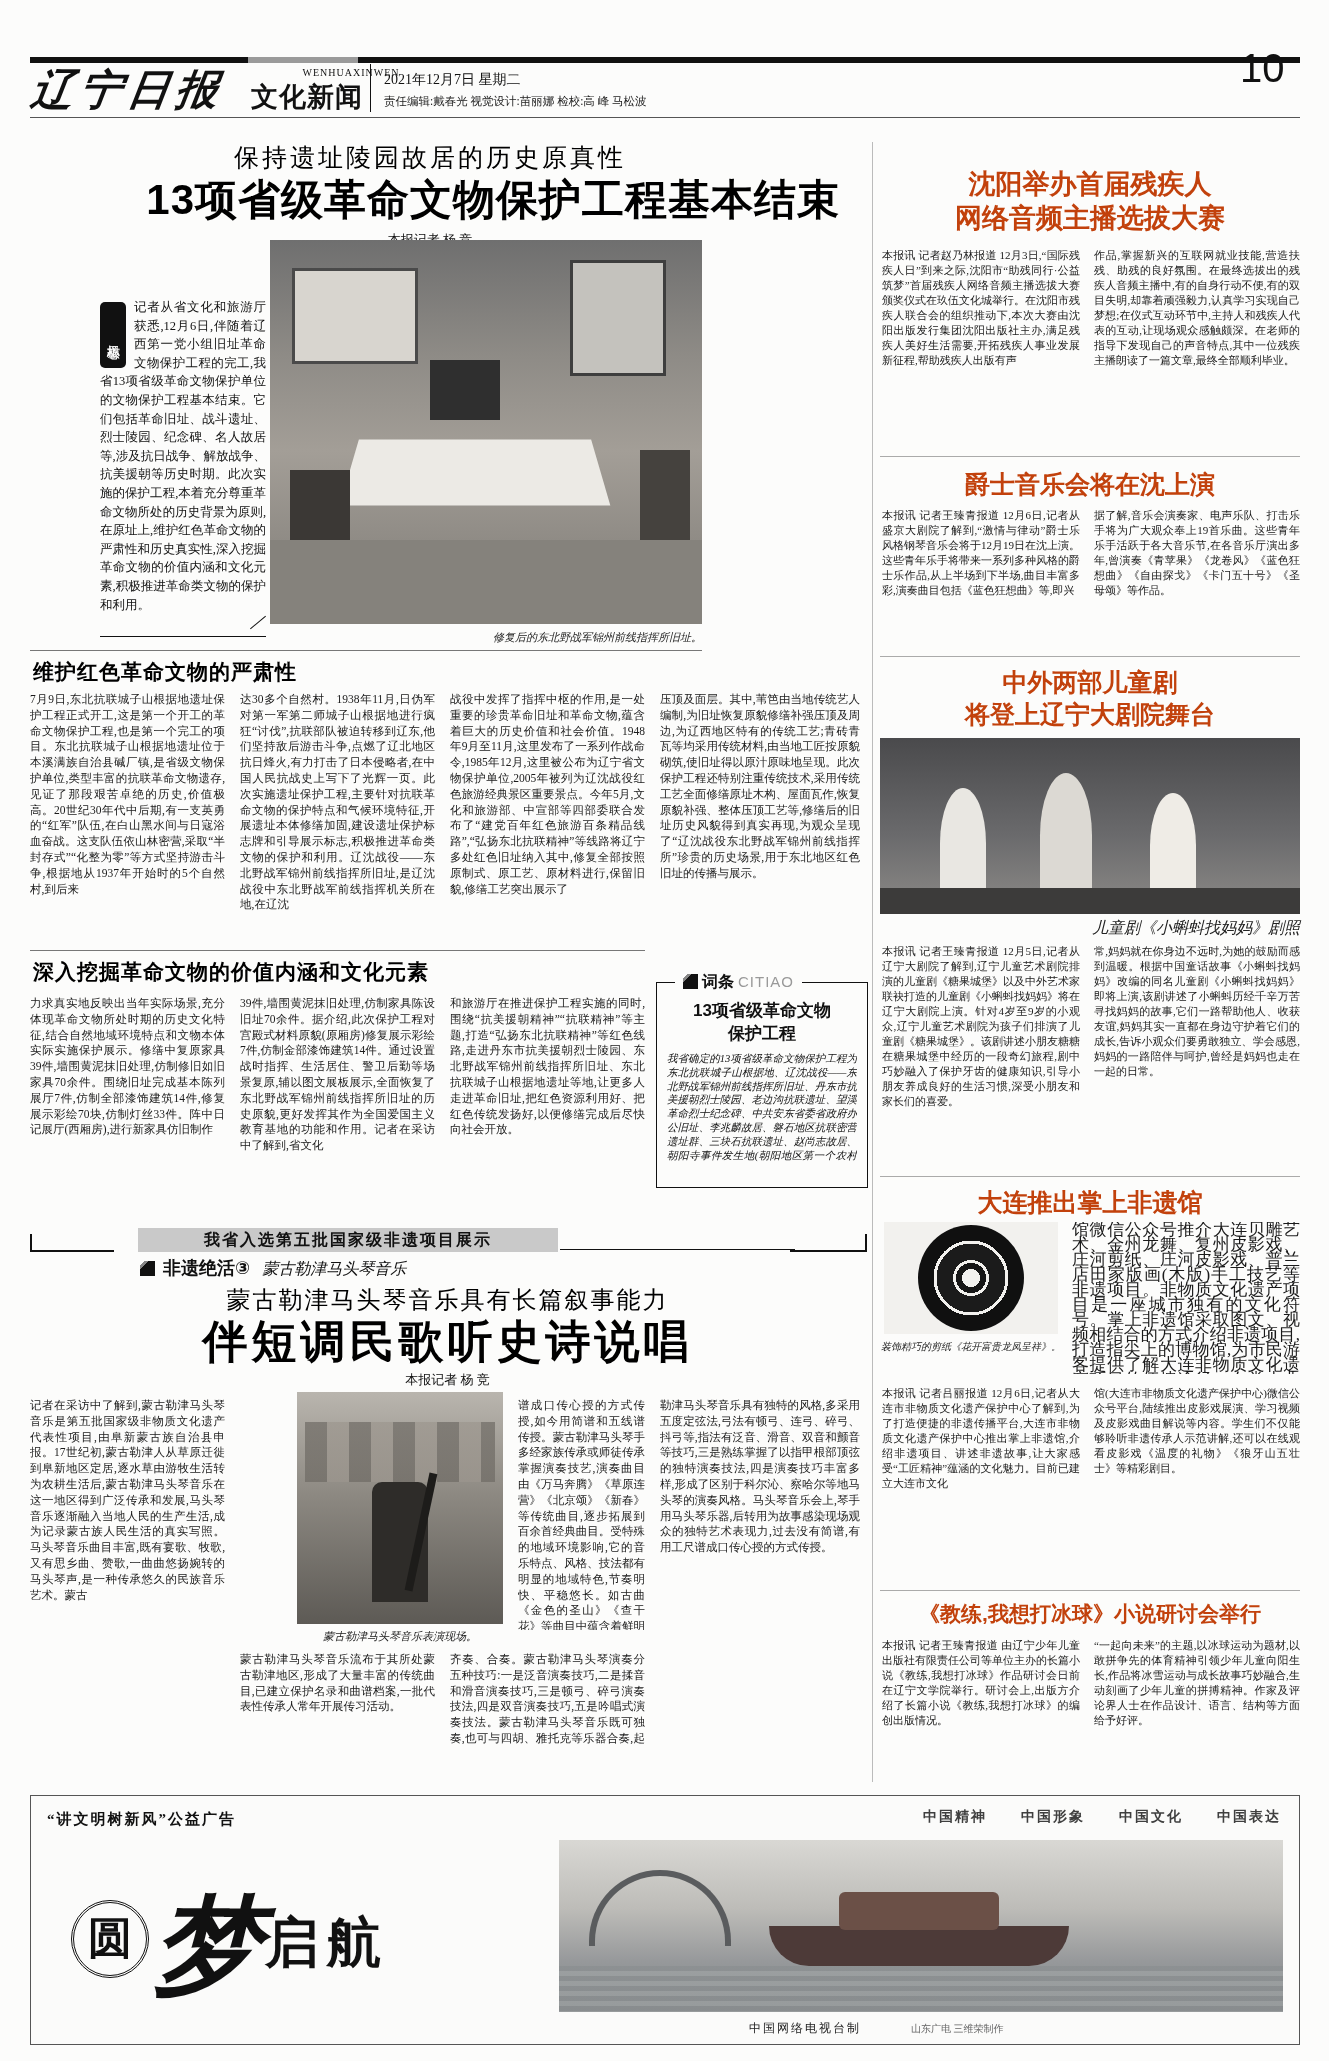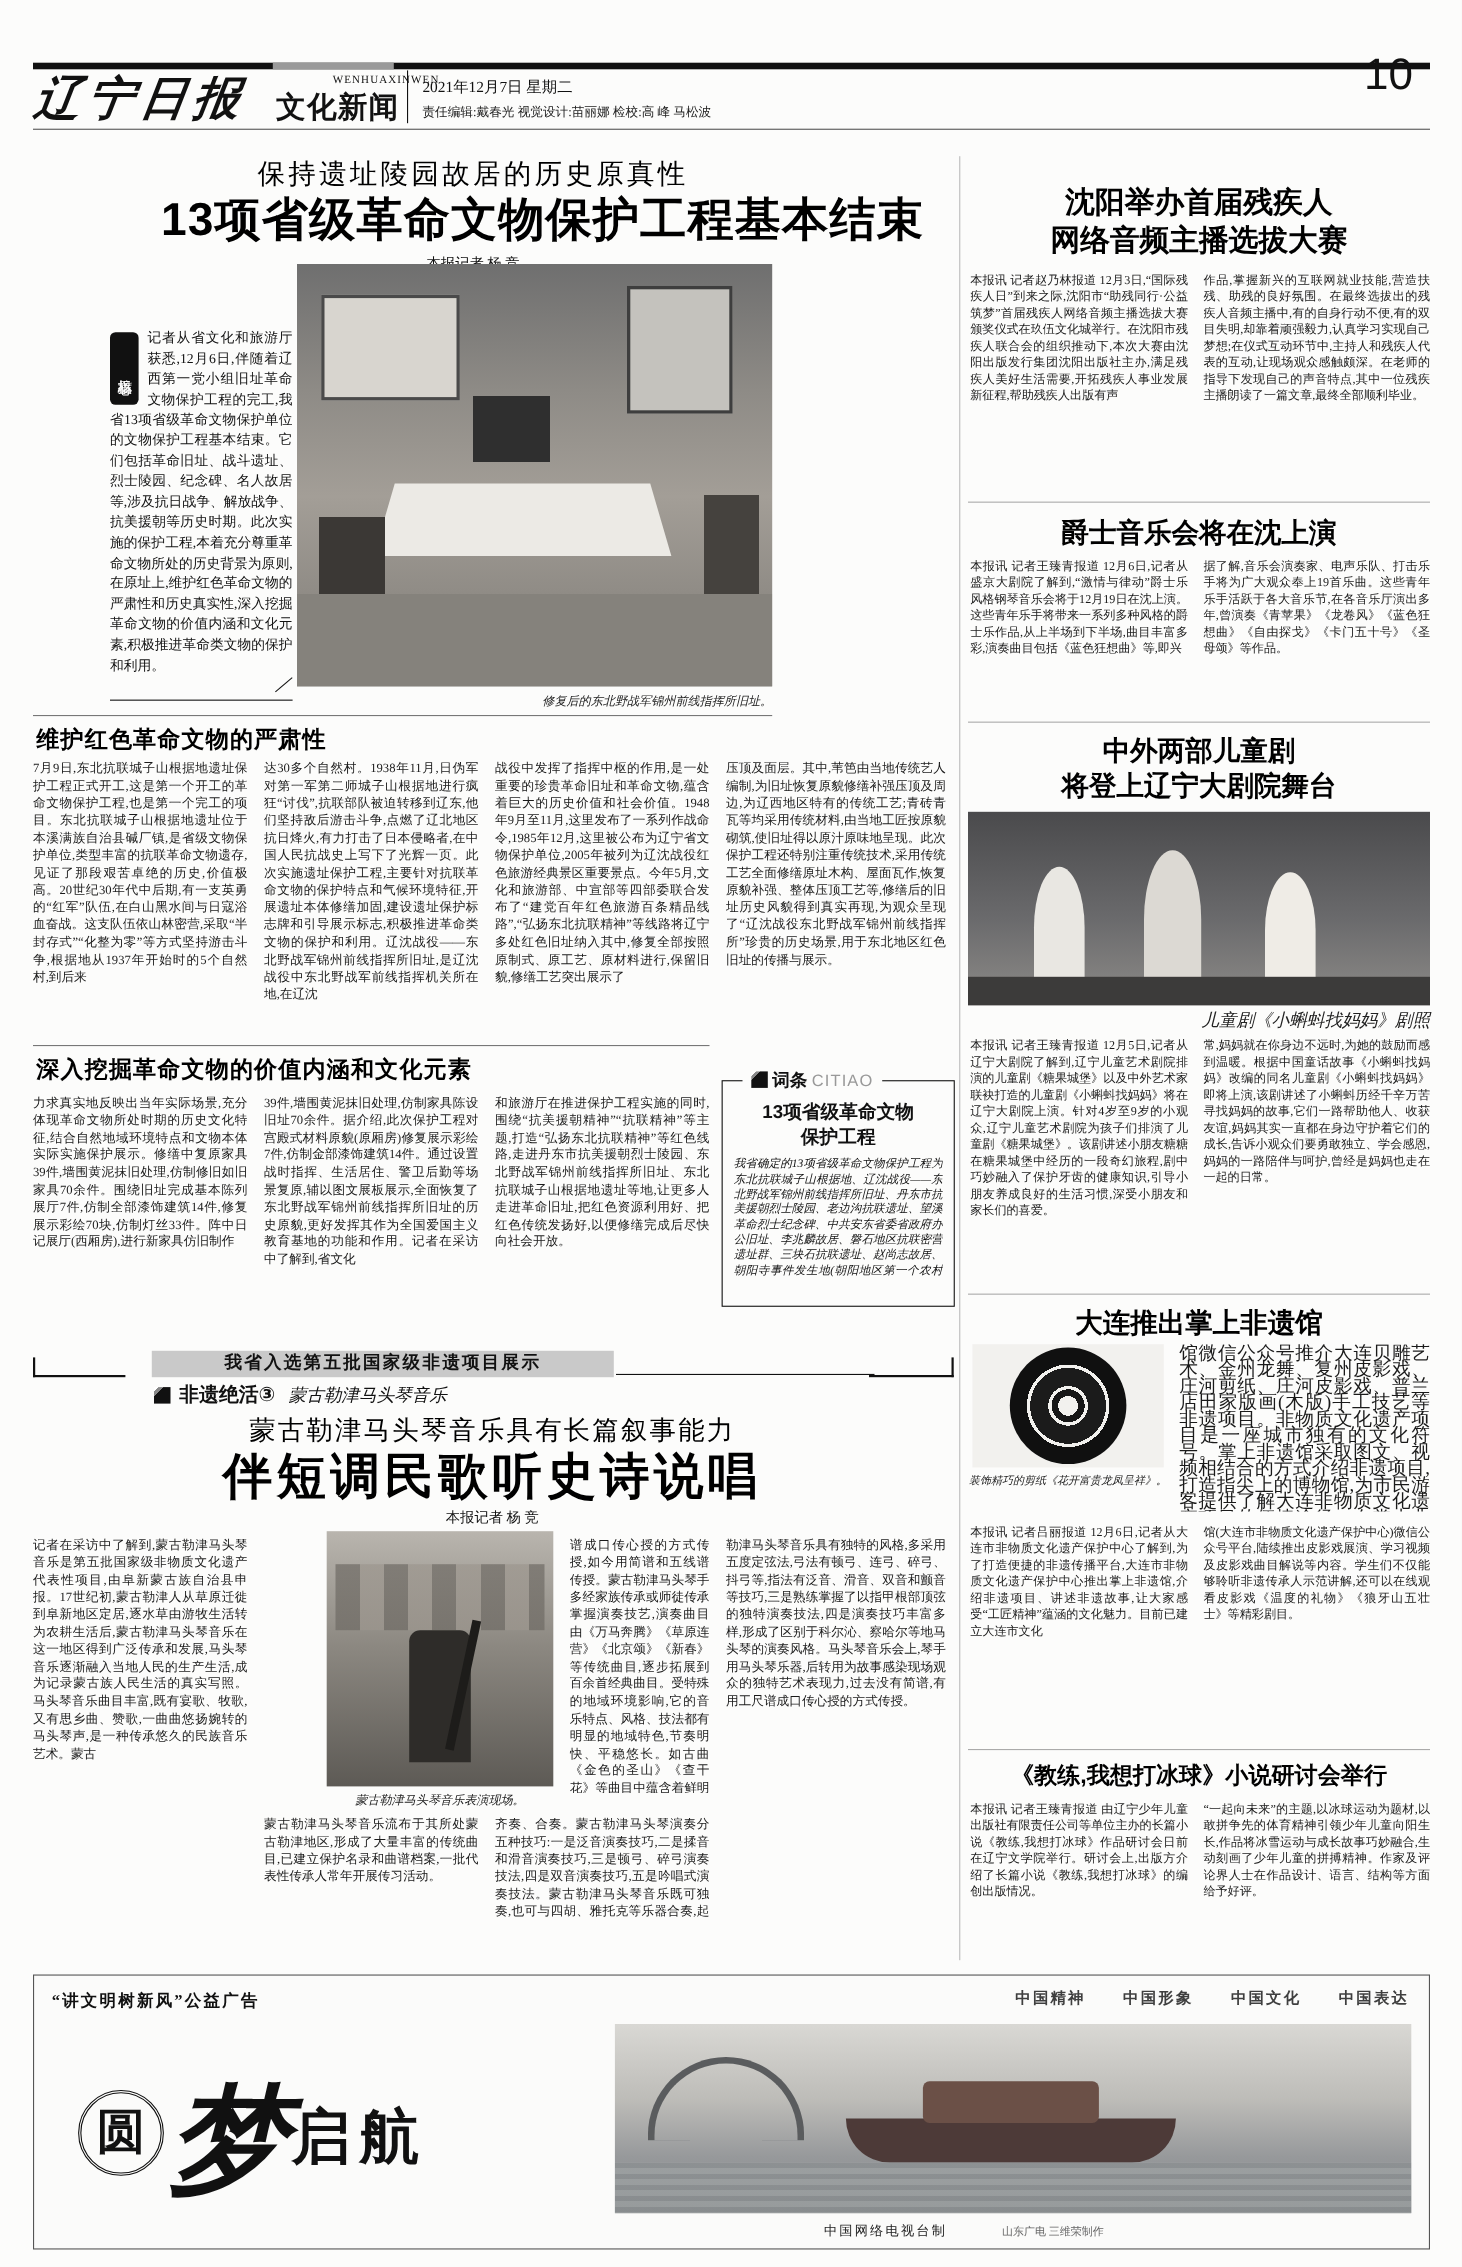--- a/index.html
+++ b/index.html
@@ -8,21 +8,21 @@
   .abs{position:absolute;}
   .sans{font-family:"Liberation Sans","DejaVu Sans",sans-serif;}
   .hline{position:absolute;background:#111;height:1px;}
   .vline{position:absolute;background:#999;width:1px;}
   .col{position:absolute;text-align:justify;overflow:hidden;font-size:11.5px;line-height:15.8px;color:#1a1a1a;}
   .col::first-letter{}
   .caption{font-style:italic;font-size:11px;color:#222;}
   .headline{font-family:"Liberation Sans","DejaVu Sans",sans-serif;font-weight:bold;color:#000;}
   .kicker{font-family:"Liberation Sans","DejaVu Sans",sans-serif;color:#000;}
   .rc-title{position:absolute;left:880px;width:420px;text-align:center;font-weight:bold;
-            font-family:"Liberation Sans","DejaVu Sans",sans-serif;color:#000000;}
+            font-family:"Liberation Sans","DejaVu Sans",sans-serif;color:#c2410c;}
   .rdiv{position:absolute;left:880px;width:420px;height:1px;background:#aaa;}
   .curl{display:inline-block;width:15px;height:15px;vertical-align:-2px;margin-right:4px;
         background:linear-gradient(315deg,#111 0 72%,#888 72% 86%,#fff 86%);}
   .photo{position:absolute;overflow:hidden;}
 </style>
 </head>
 <body>
 
 <div id="page">
 

